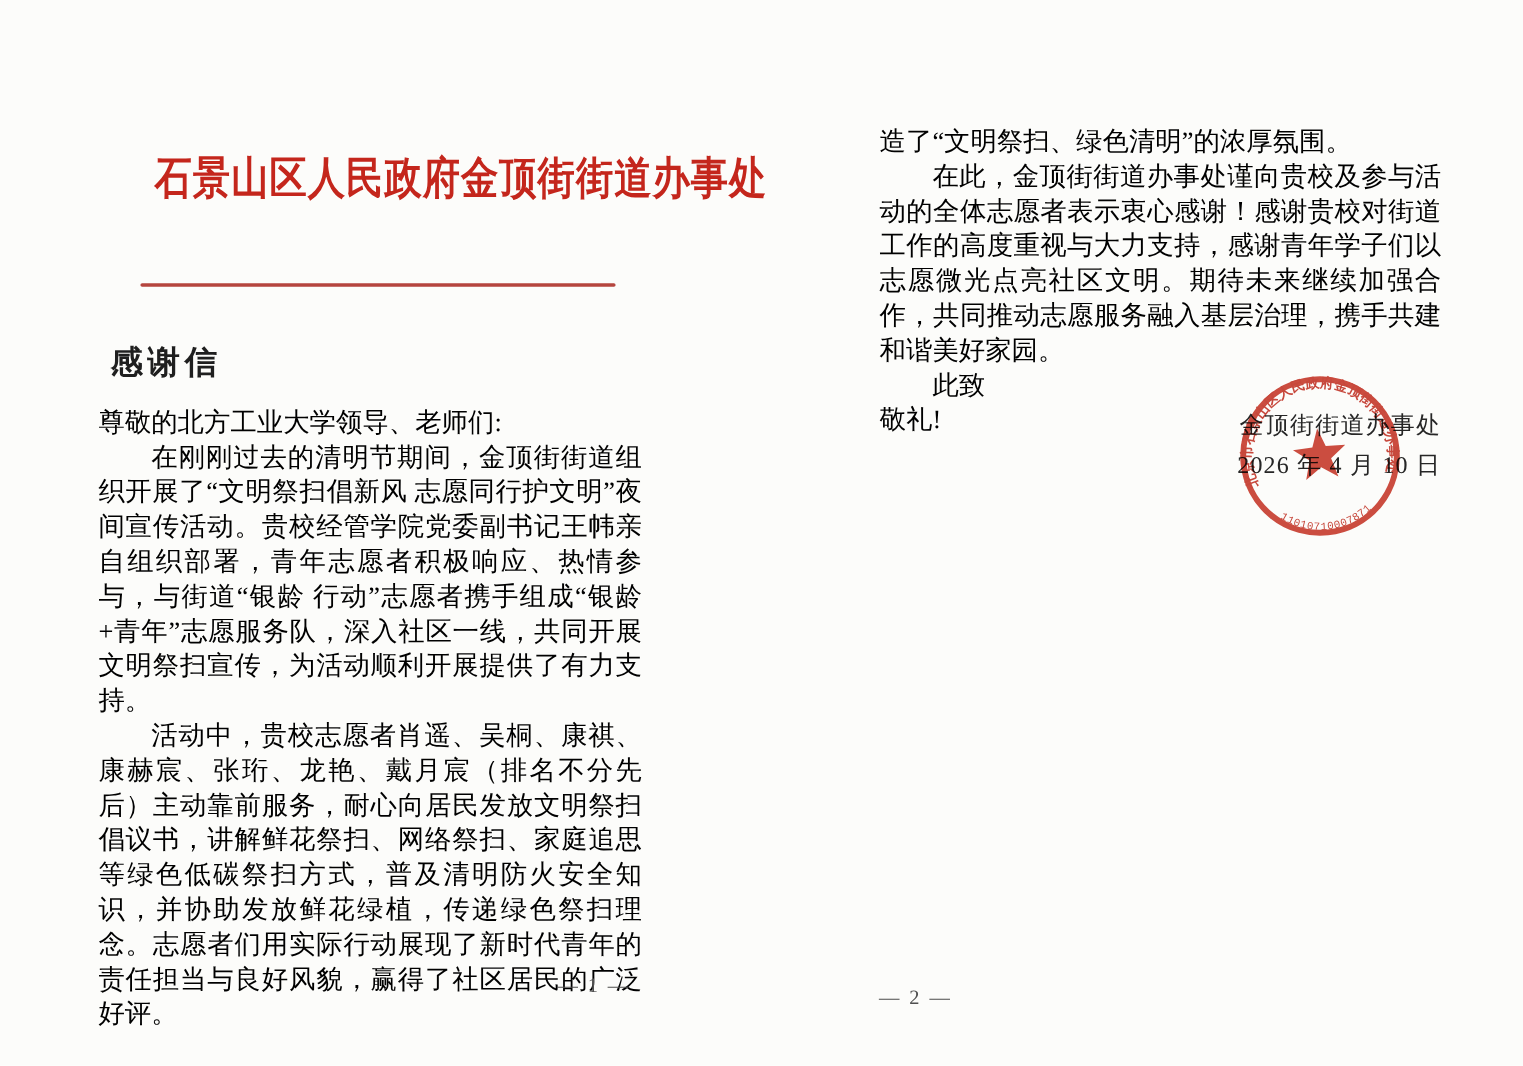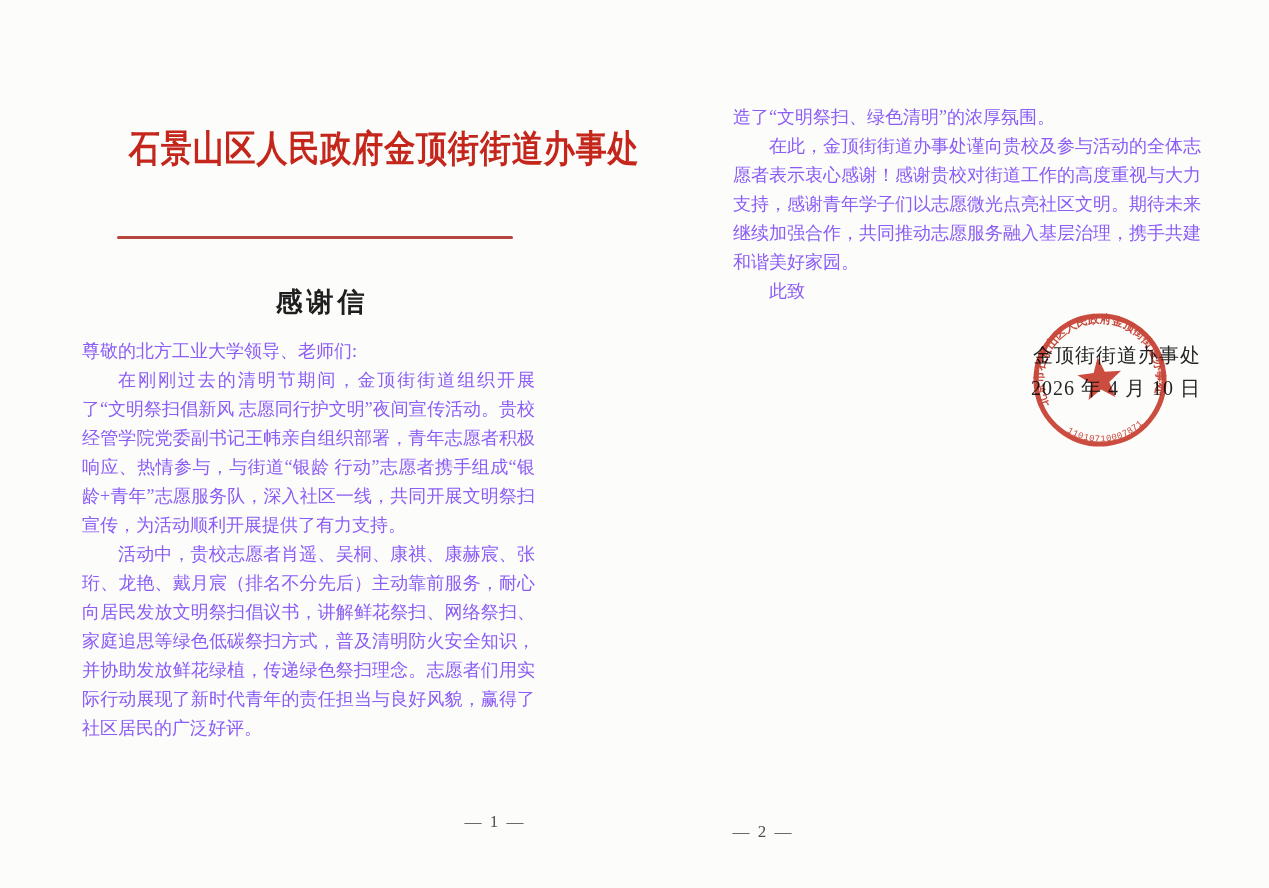--- a/index.html
+++ b/index.html
@@ -17,24 +17,24 @@
     text-align:center;font-size:37px;font-weight:700;color:#c4261c;
     white-space:nowrap;transform:scaleX(.84);transform-origin:50% 50%;
     letter-spacing:1px;
   }
   .red-rule{
     position:absolute;left:117px;top:236px;width:396px;height:3px;
     background:#b5453e;border-radius:2px;
   }
   .letter-title{
     position:absolute;left:92px;top:284px;width:460px;margin:0;
-    text-align:center;font-size:27px;font-weight:700;color:#1f1f1f;
+    text-align:left;font-size:27px;font-weight:700;color:#1f1f1f;
     letter-spacing:4px;
   }
-  .body-text{font-size:18px;line-height:29px;text-align:justify;color:#8b5cf6;}
+  .body-text{font-size:22px;line-height:29px;text-align:justify;color:#000000;}
   .body-text p{margin:0;}
   .indent{text-indent:2em;}
   .p1-body{position:absolute;left:82px;top:337px;width:453px;}
   .p2-body{position:absolute;left:733px;top:103px;width:468px;}
 
   .page-num{
     position:absolute;font-size:17px;color:#4f4f4f;letter-spacing:2px;
     width:90px;text-align:center;white-space:nowrap;
   }
   .page-num-1{left:450px;top:812px;}
@@ -70,20 +70,21 @@
     </div>
 
     <div class="page-num page-num-1">— 1 —</div>
   </section>
 
   <section>
     <div class="body-text p2-body">
       <p>造了“文明祭扫、绿色清明”的浓厚氛围。</p>
       <p class="indent">在此，金顶街街道办事处谨向贵校及参与活动的全体志愿者表示衷心感谢！感谢贵校对街道工作的高度重视与大力支持，感谢青年学子们以志愿微光点亮社区文明。期待未来继续加强合作，共同推动志愿服务融入基层治理，携手共建和谐美好家园。</p>
       <p class="indent">此致</p>
+      <p>敬礼!</p>
     </div>
 
     <div class="signature">
       <div>金顶街街道办事处</div>
       <div>2026 年 4 月 10 日</div>
     </div>
 
     <svg class="stamp" viewBox="0 0 150 150">
       <circle cx="75" cy="75" r="64" fill="none" stroke="#c93a2c" stroke-width="5"></circle>
       <polygon fill="#c93a2c" points="75,52 80.6,67.3 96.9,67.9 84,77.9 88.5,93.6 75,84.5 61.5,93.6 66,77.9 53.1,67.9 69.4,67.3"></polygon>

